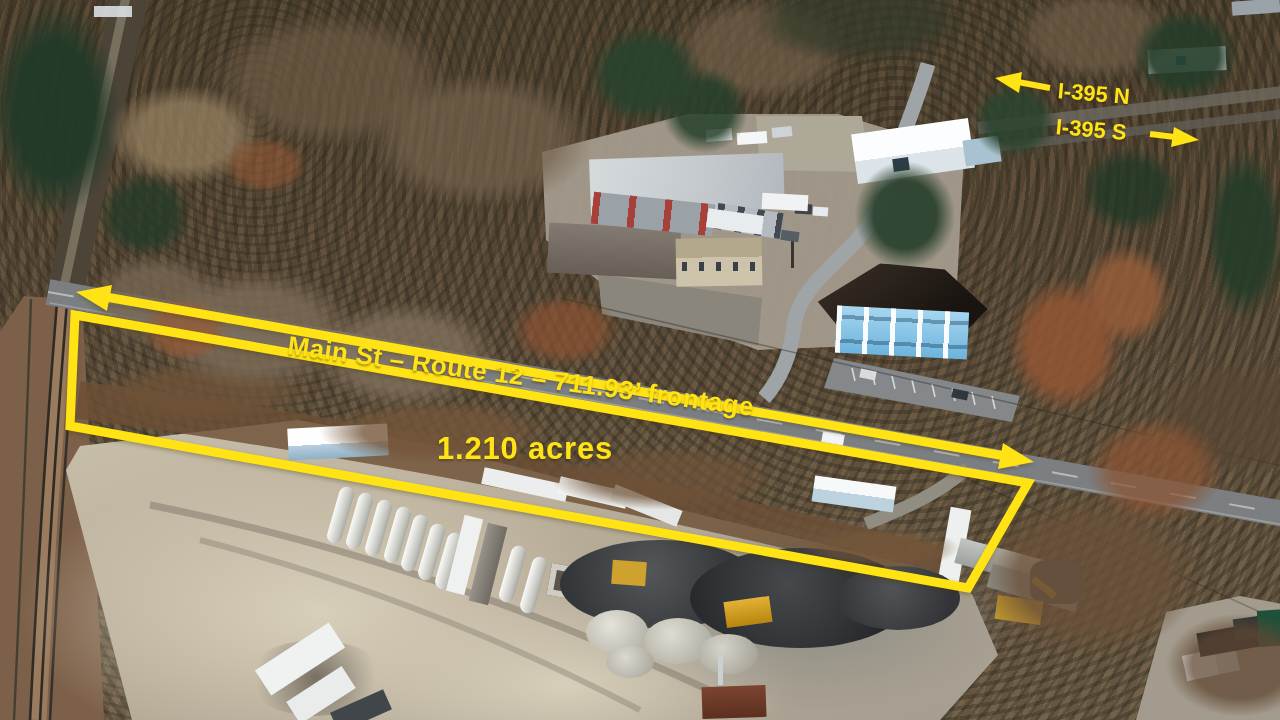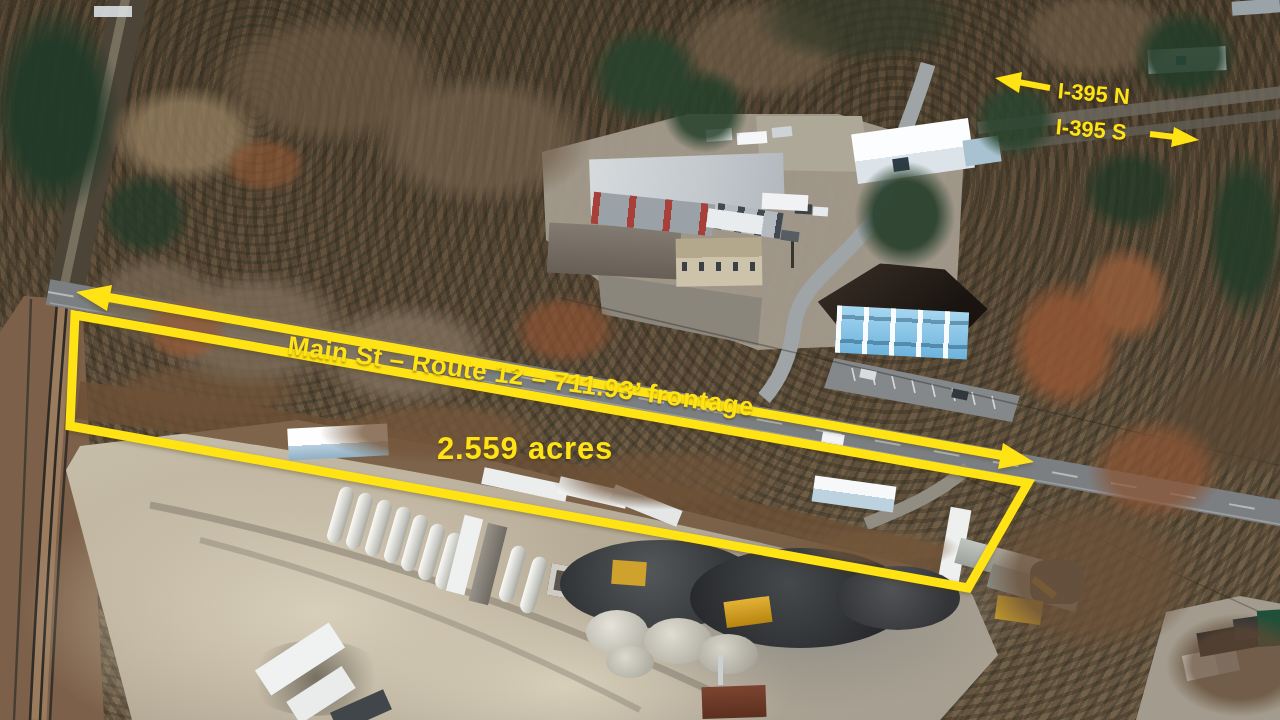--- a/index.html
+++ b/index.html
@@ -224,16 +224,16 @@
     <line class="s" x1="106" y1="297" x2="1005" y2="456" stroke-width="9"></line>
     <polygon class="f" points="76,292 107,311 112,285"></polygon>
     <polygon class="f" points="1034,462 998,469 1003,443"></polygon>
     <line class="s" x1="1018" y1="82" x2="1050" y2="88" stroke-width="6"></line>
     <polygon class="f" points="995,78 1022,72 1019,93"></polygon>
     <line class="s" x1="1150" y1="134" x2="1175" y2="137" stroke-width="6"></line>
     <polygon class="f" points="1199,140 1171,147 1174,127"></polygon>
   </svg>
 
   <div class="lbl frontage">Main St – Route 12 – 711.93’ frontage</div>
-  <div class="lbl area">2.559 acres</div>
+  <div class="lbl area">1.210 acres</div>
   <div class="lbl i395n">I-395 N</div>
   <div class="lbl i395s">I-395 S</div>
 </div>
 
 </body></html>

